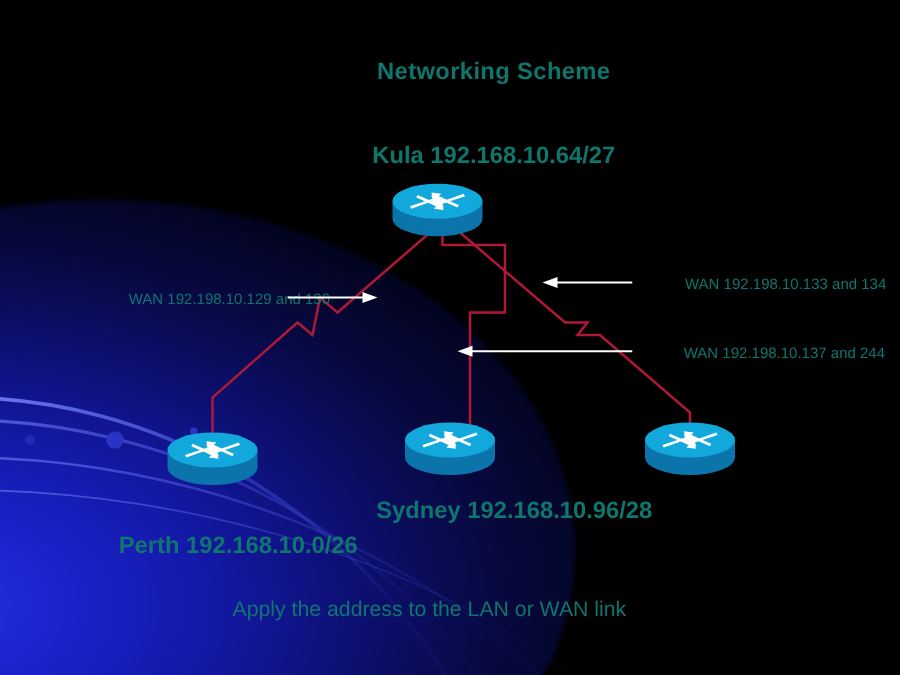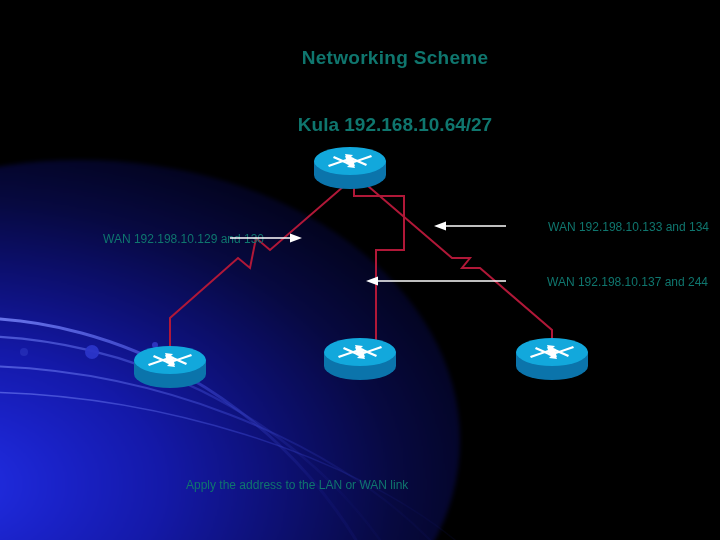--- a/index.html
+++ b/index.html
@@ -59,21 +59,21 @@
   }
   .net-label {
     font-size: 19px;
     font-weight: bold;
   }
   .wan-label {
     font-size: 12px;
     font-weight: normal;
   }
   #footer-note {
-    font-size: 12px;
+    font-size: 17px;
   }
 
   
   .router {
     position: absolute;
     width: 76px;
     height: 46px;
   }
 
   
@@ -213,18 +213,20 @@
     <path d="M 0 6 L 12 1.6 L 12 10.4 Z" fill="#ffffff"></path>
   </svg>
   <div class="txt wan-label" style="left:513px;top:221px;">WAN 192.198.10.133 and 134</div>
 
   <svg class="arrow" style="left:366px;top:275px;" width="140" height="12" viewBox="0 0 140 12">
     <line x1="10" y1="6" x2="140" y2="6" stroke="#ffffff" stroke-width="1.6"></line>
     <path d="M 0 6 L 12 1.6 L 12 10.4 Z" fill="#ffffff"></path>
   </svg>
   <div class="txt wan-label" style="left:512px;top:276px;">WAN 192.198.10.137 and 244</div>
 
-
+  <div class="txt net-label" style="left:266px;top:399px;">Sydney 192.168.10.96/28</div>
+
+  <div class="txt net-label" style="left:60px;top:427px;">Perth 192.168.10.0/26</div>
 
 
   <div class="txt" id="footer-note" style="left:151px;top:479px;">Apply the address to the LAN or WAN link</div>
 
 </div>
 
 </body></html>

